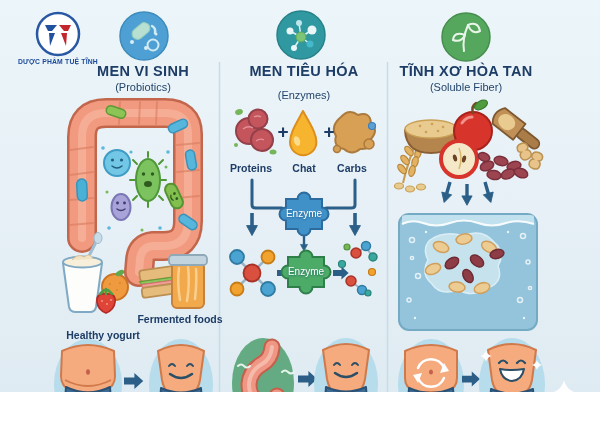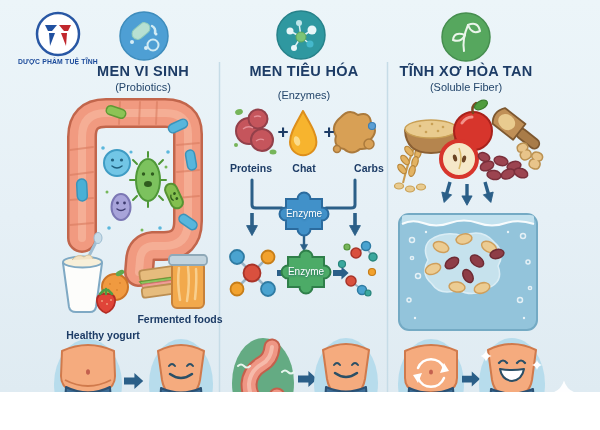--- a/index.html
+++ b/index.html
@@ -404,21 +404,21 @@
 <div class="txt col-sub" style="left:219px;top:71px;width:170px;margin-top:18px;">(Enzymes)</div>
 
 <div class="txt col-title" style="left:381px;top:63px;width:170px;">TĨNH XƠ HÒA TAN</div>
 <div class="txt col-sub" style="left:381px;top:81px;width:170px;">(Soluble Fiber)</div>
 
 <div class="txt food-label" style="left:48px;top:313px;width:110px;margin-top:16px;">Healthy yogurt</div>
 <div class="txt food-label" style="left:114px;top:313px;width:116px;padding-left:8px;">Fermented foods</div>
 
 <div class="txt nutrient-label" style="left:220px;top:162px;width:62px;">Proteins</div>
 <div class="txt nutrient-label" style="left:276px;top:162px;width:56px;">Chat</div>
-<div class="txt nutrient-label" style="left:341px;top:162px;width:56px;text-align:center;">Carbs</div>
+<div class="txt nutrient-label" style="left:324px;top:162px;width:56px;text-align:center;">Carbs</div>
 
 <div class="txt plus" style="left:275px;top:121px;width:16px;">+</div>
 <div class="txt plus" style="left:321px;top:121px;width:16px;">+</div>
 
 <div class="txt enzyme-label" style="left:274px;top:208px;width:60px;">Enzyme</div>
 <div class="txt enzyme-label" style="left:276px;top:266px;width:60px;">Enzyme</div>
 
 
 </div>
 

